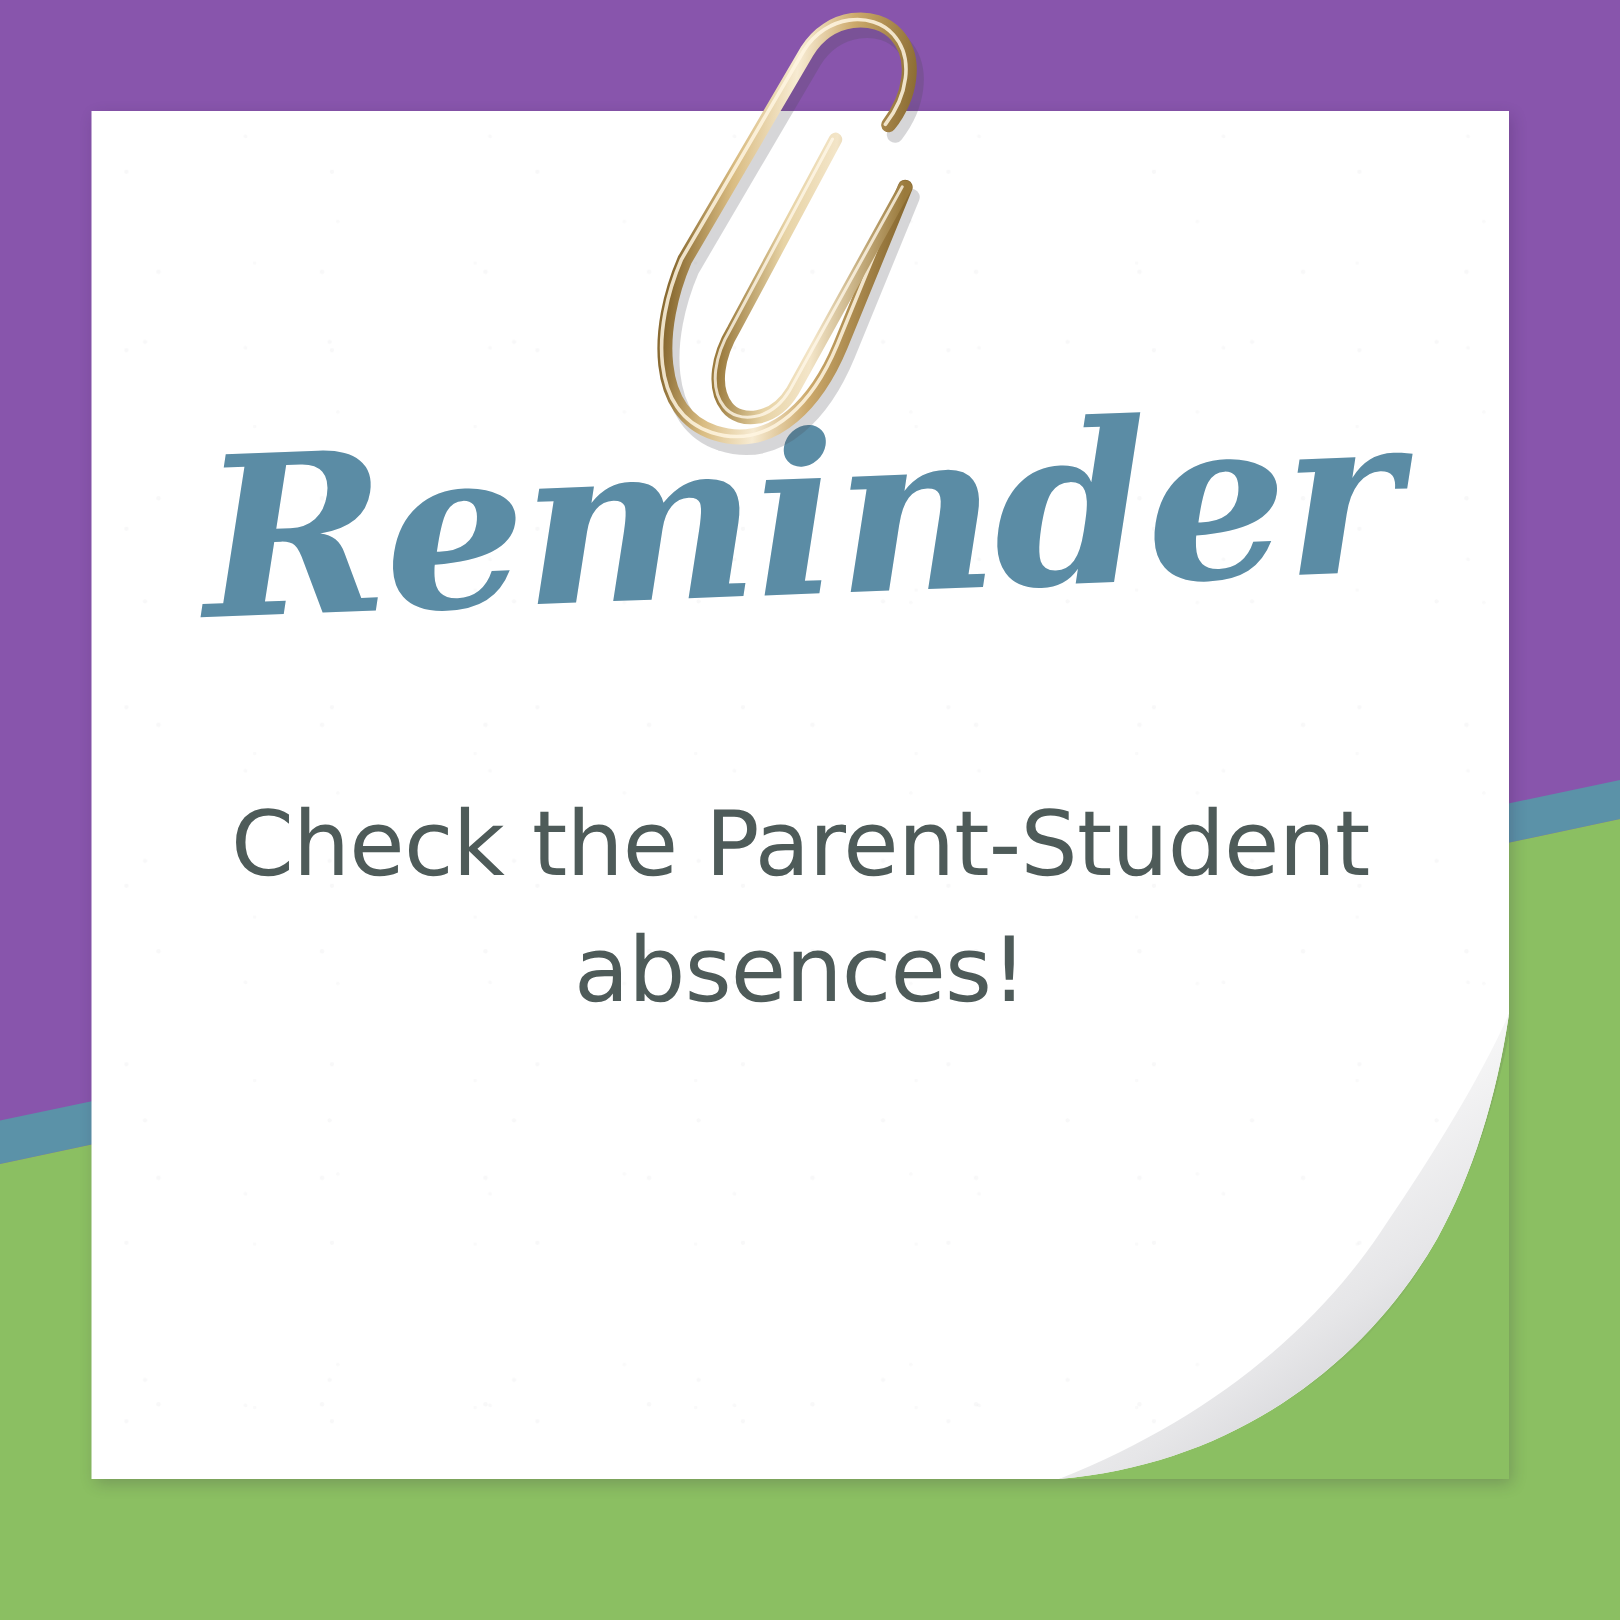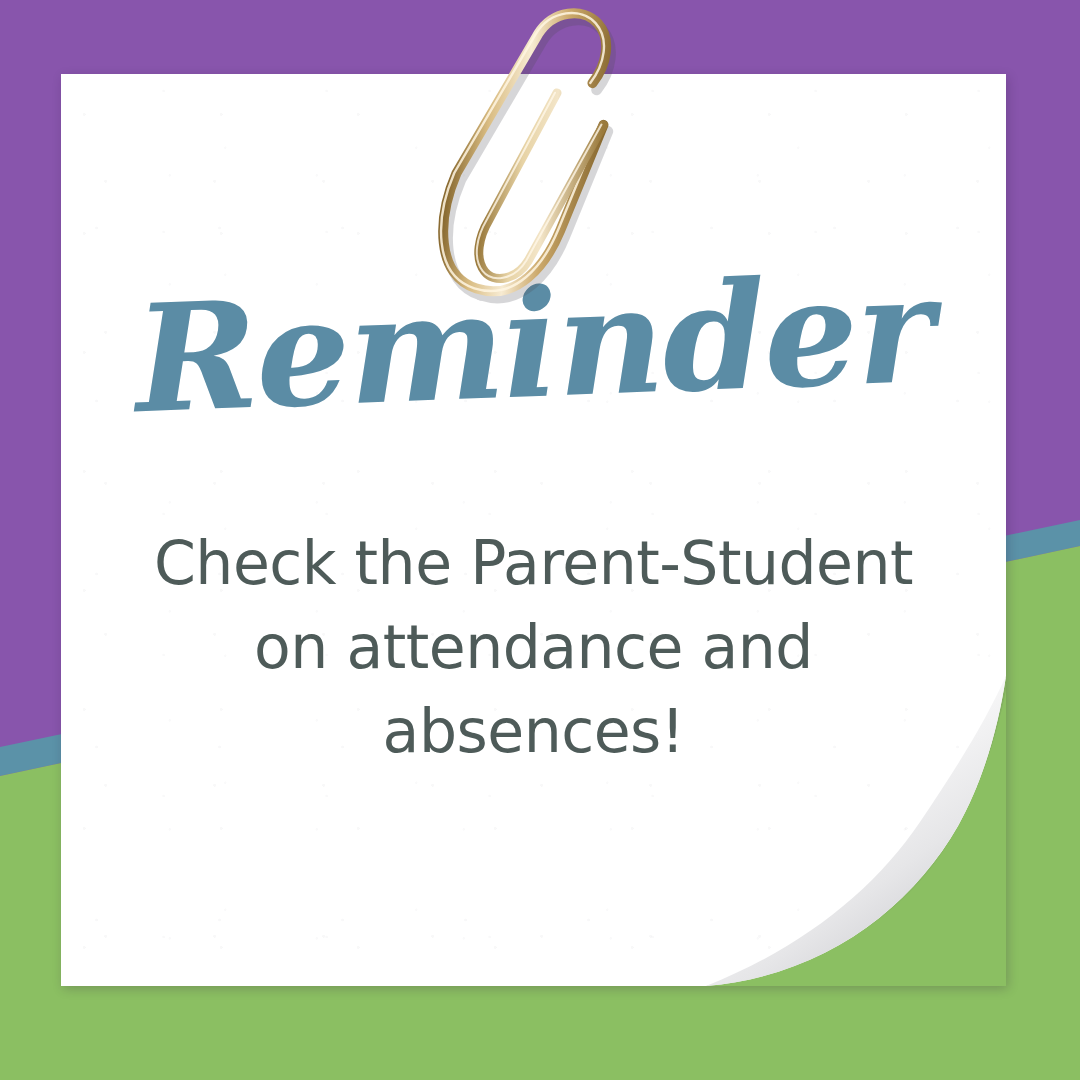--- a/index.html
+++ b/index.html
@@ -126,21 +126,20 @@
 
   <div class="paper">
     <div class="paper-grain"></div>
 
     <div class="content">
 
       <div class="script-title">Reminder</div>
 
       <div class="body-text">
         <span class="body-line">Check the Parent-Student</span>
-        <span class="body-line">on attendance and</span>
         <span class="body-line">absences!</span>
       </div>
 
     </div>
 
     <div class="curl-wrap">
       <svg width="300" height="310" viewBox="0 0 300 310" xmlns="http://www.w3.org/2000/svg">
         <defs>
           <linearGradient id="curlShade" x1="0%" y1="0%" x2="70%" y2="100%">
             <stop offset="0%" stop-color="#ffffff"></stop>

